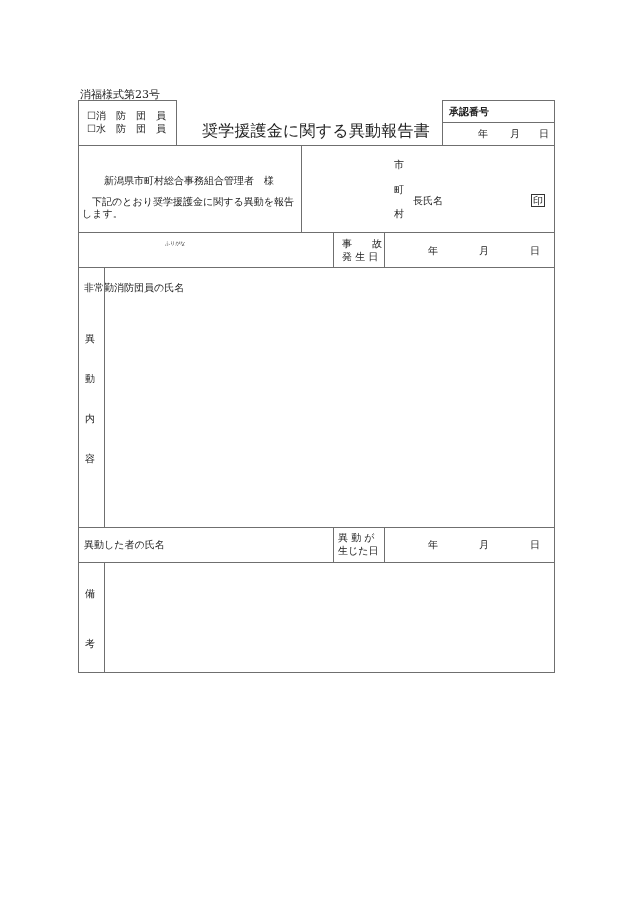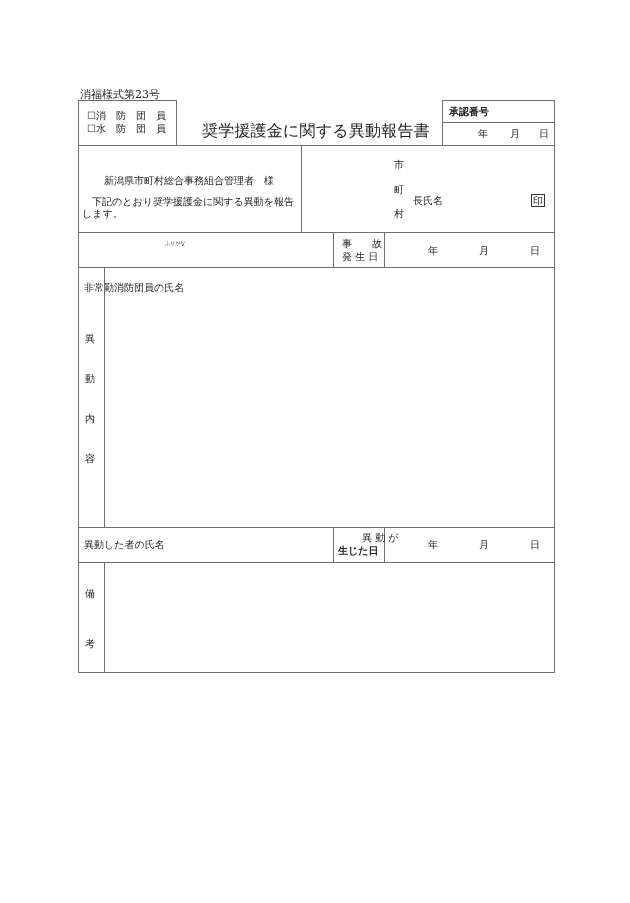--- a/index.html
+++ b/index.html
@@ -69,22 +69,22 @@
 <div class="vchar sm" style="left:85px;top:332px;">異</div>
 <div class="vchar sm" style="left:85px;top:372px;">動</div>
 <div class="vchar sm" style="left:85px;top:412px;">内</div>
 <div class="vchar sm" style="left:85px;top:452px;">容</div>
 <div class="abs" style="left:106px;top:269px;width:446px;height:256px;"></div>
 
 <div class="hl" style="left:78px;top:562px;width:477px;"></div>
 <div class="vl" style="left:333px;top:527px;height:35px;"></div>
 <div class="vl" style="left:384px;top:527px;height:35px;"></div>
 <div class="t sm" style="left:84px;top:539px;">異動した者の氏名</div>
-<div class="t sm" style="left:338px;top:532px;margin-left:24px;">異 動 が</div>
-<div class="t sm" style="left:338px;top:545px;font-weight:bold;">生じた日</div>
+<div class="t sm" style="left:338px;top:532px;">異 動 が</div>
+<div class="t sm" style="left:338px;top:545px;">生じた日</div>
 <div class="t sm" style="left:428px;top:539px;">年</div>
 <div class="t sm" style="left:479px;top:539px;">月</div>
 <div class="t sm" style="left:530px;top:539px;">日</div>
 
 <div class="vl" style="left:104px;top:562px;height:110px;"></div>
 <div class="vchar sm" style="left:85px;top:587px;">備</div>
 <div class="vchar sm" style="left:85px;top:637px;">考</div>
 <div class="abs" style="left:106px;top:564px;width:446px;height:106px;"></div>
 
 </body></html>

